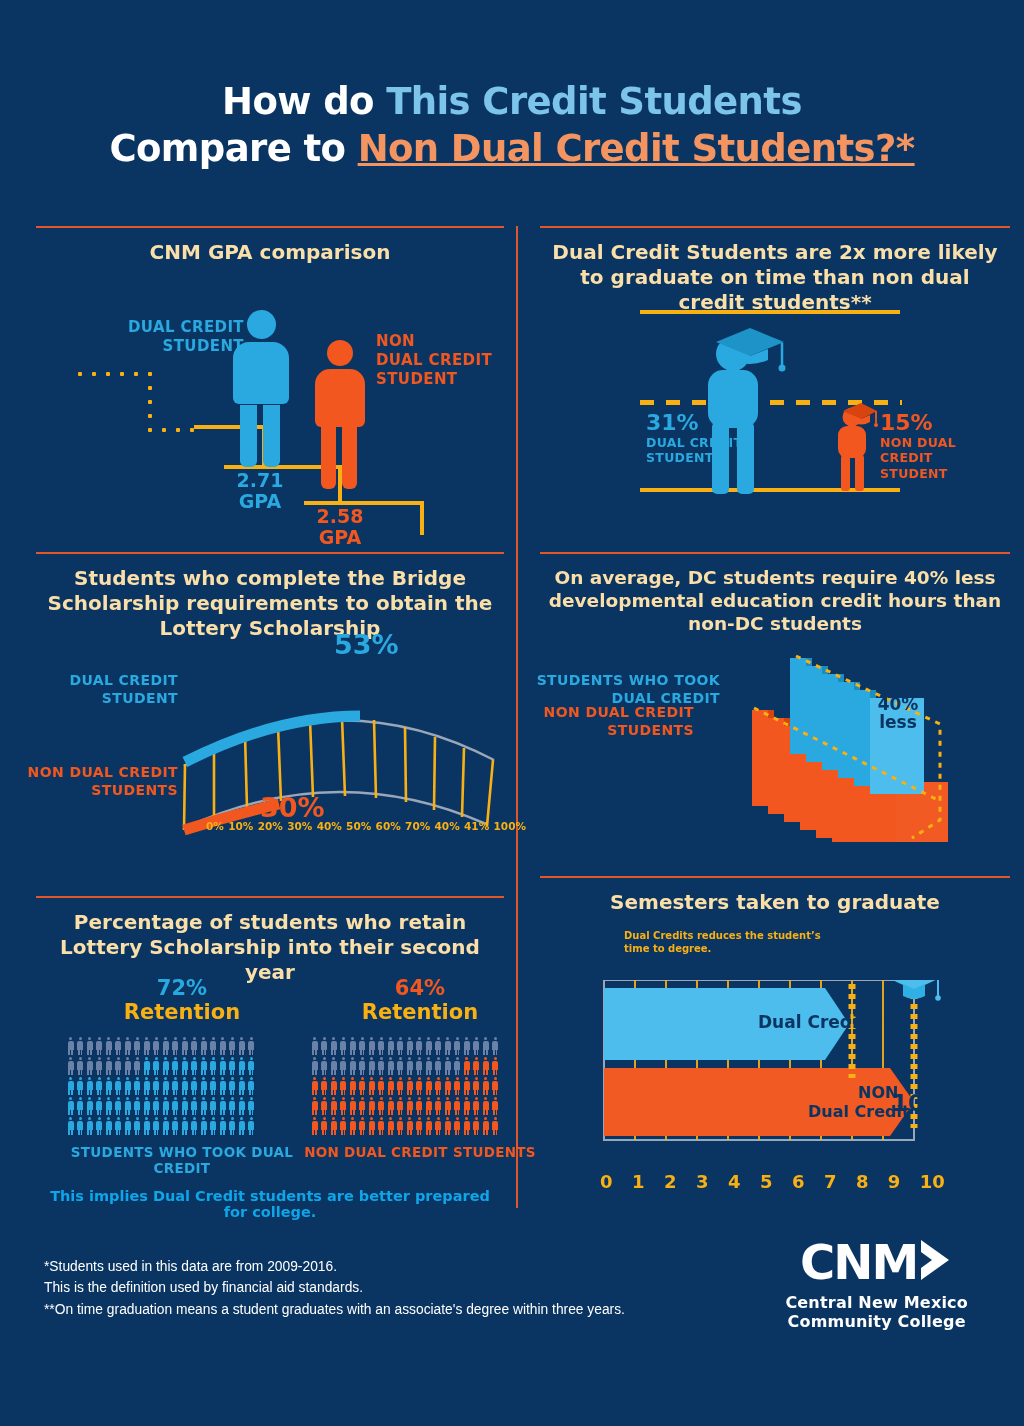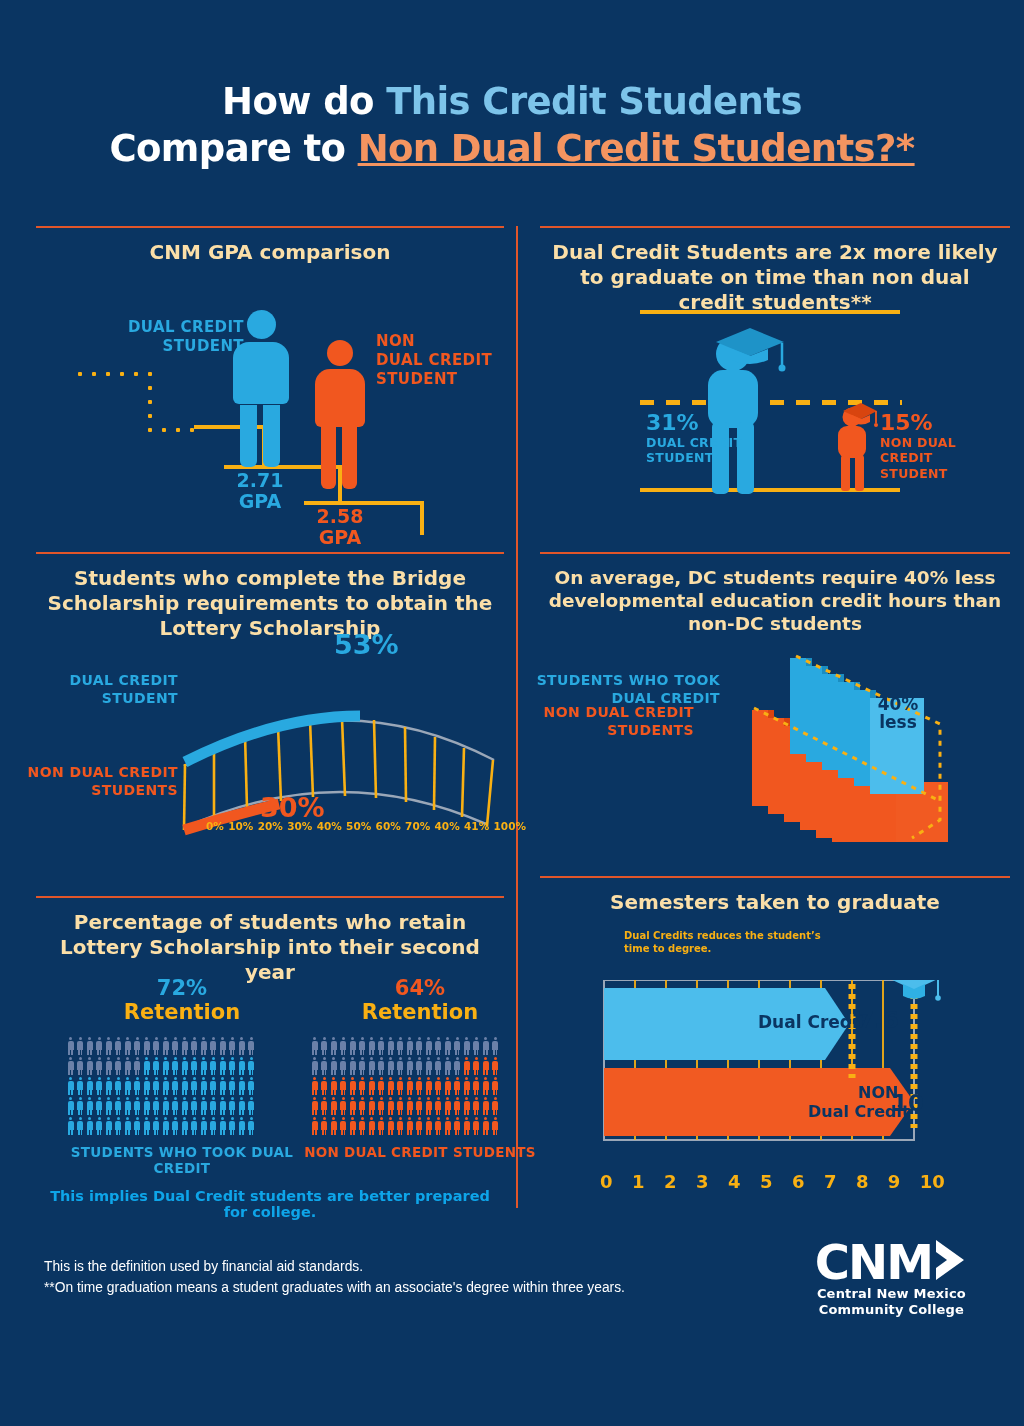--- a/index.html
+++ b/index.html
@@ -166,22 +166,22 @@
   .footnote {
     font-family:"Liberation Sans", sans-serif; font-size: 13.8px; color: #ffffff;
     line-height: 1.55;
   }
   .logo { position: absolute; right: 56px; top: 1238px; text-align: center; }
   .logo-word {
     font-family:"DejaVu Sans", sans-serif; font-weight: bold; font-size: 48px;
     color:#ffffff; letter-spacing: -2px; line-height: 1; position: relative; display:inline-block;
   }
   .logo-sub {
-    font-family:"DejaVu Sans", sans-serif; font-weight:bold; font-size: 13px;
-    color:#ffffff; line-height:1.2; letter-spacing: .2px;
+    font-family:"DejaVu Sans", sans-serif; font-weight:bold; font-size: 16px;
+    color:#ffffff; line-height:1.2; margin-top: 7px; letter-spacing: .2px;
   }
 </style>
 </head>
 <body>
 
 <div class="page">
 
   <div class="title-wrap">
     <div class="title-line"><span>How do </span><span class="t-blue">This Credit Students</span></div>
     <div class="title-line"><span>Compare to </span><span class="t-orange">Non Dual Credit Students?*</span></div>
@@ -1526,20 +1526,21 @@
         <span>6</span>
         <span>7</span>
         <span>8</span>
         <span>9</span>
         <span>10</span>
       </div>
     </div>
   </div>
 
   <div class="footer">
+    <div class="footnote">*Students used in this data are from 2009-2016.</div>
     <div class="footnote">This is the definition used by financial aid standards.</div>
     <div class="footnote">**On time graduation means a student graduates with an associate's degree within three years.</div>
   </div>
 
   <div class="logo">
     <div style="display:flex;align-items:center;justify-content:center;">
       <span class="logo-word">CNM</span>
       <svg width="34" height="44" viewBox="0 0 34 44" style="margin-left:2px;margin-bottom:4px;">
         <path d="M2 2 L30 22 L2 42 L2 30 L13 22 L2 14 Z" fill="#ffffff"></path>
       </svg>

